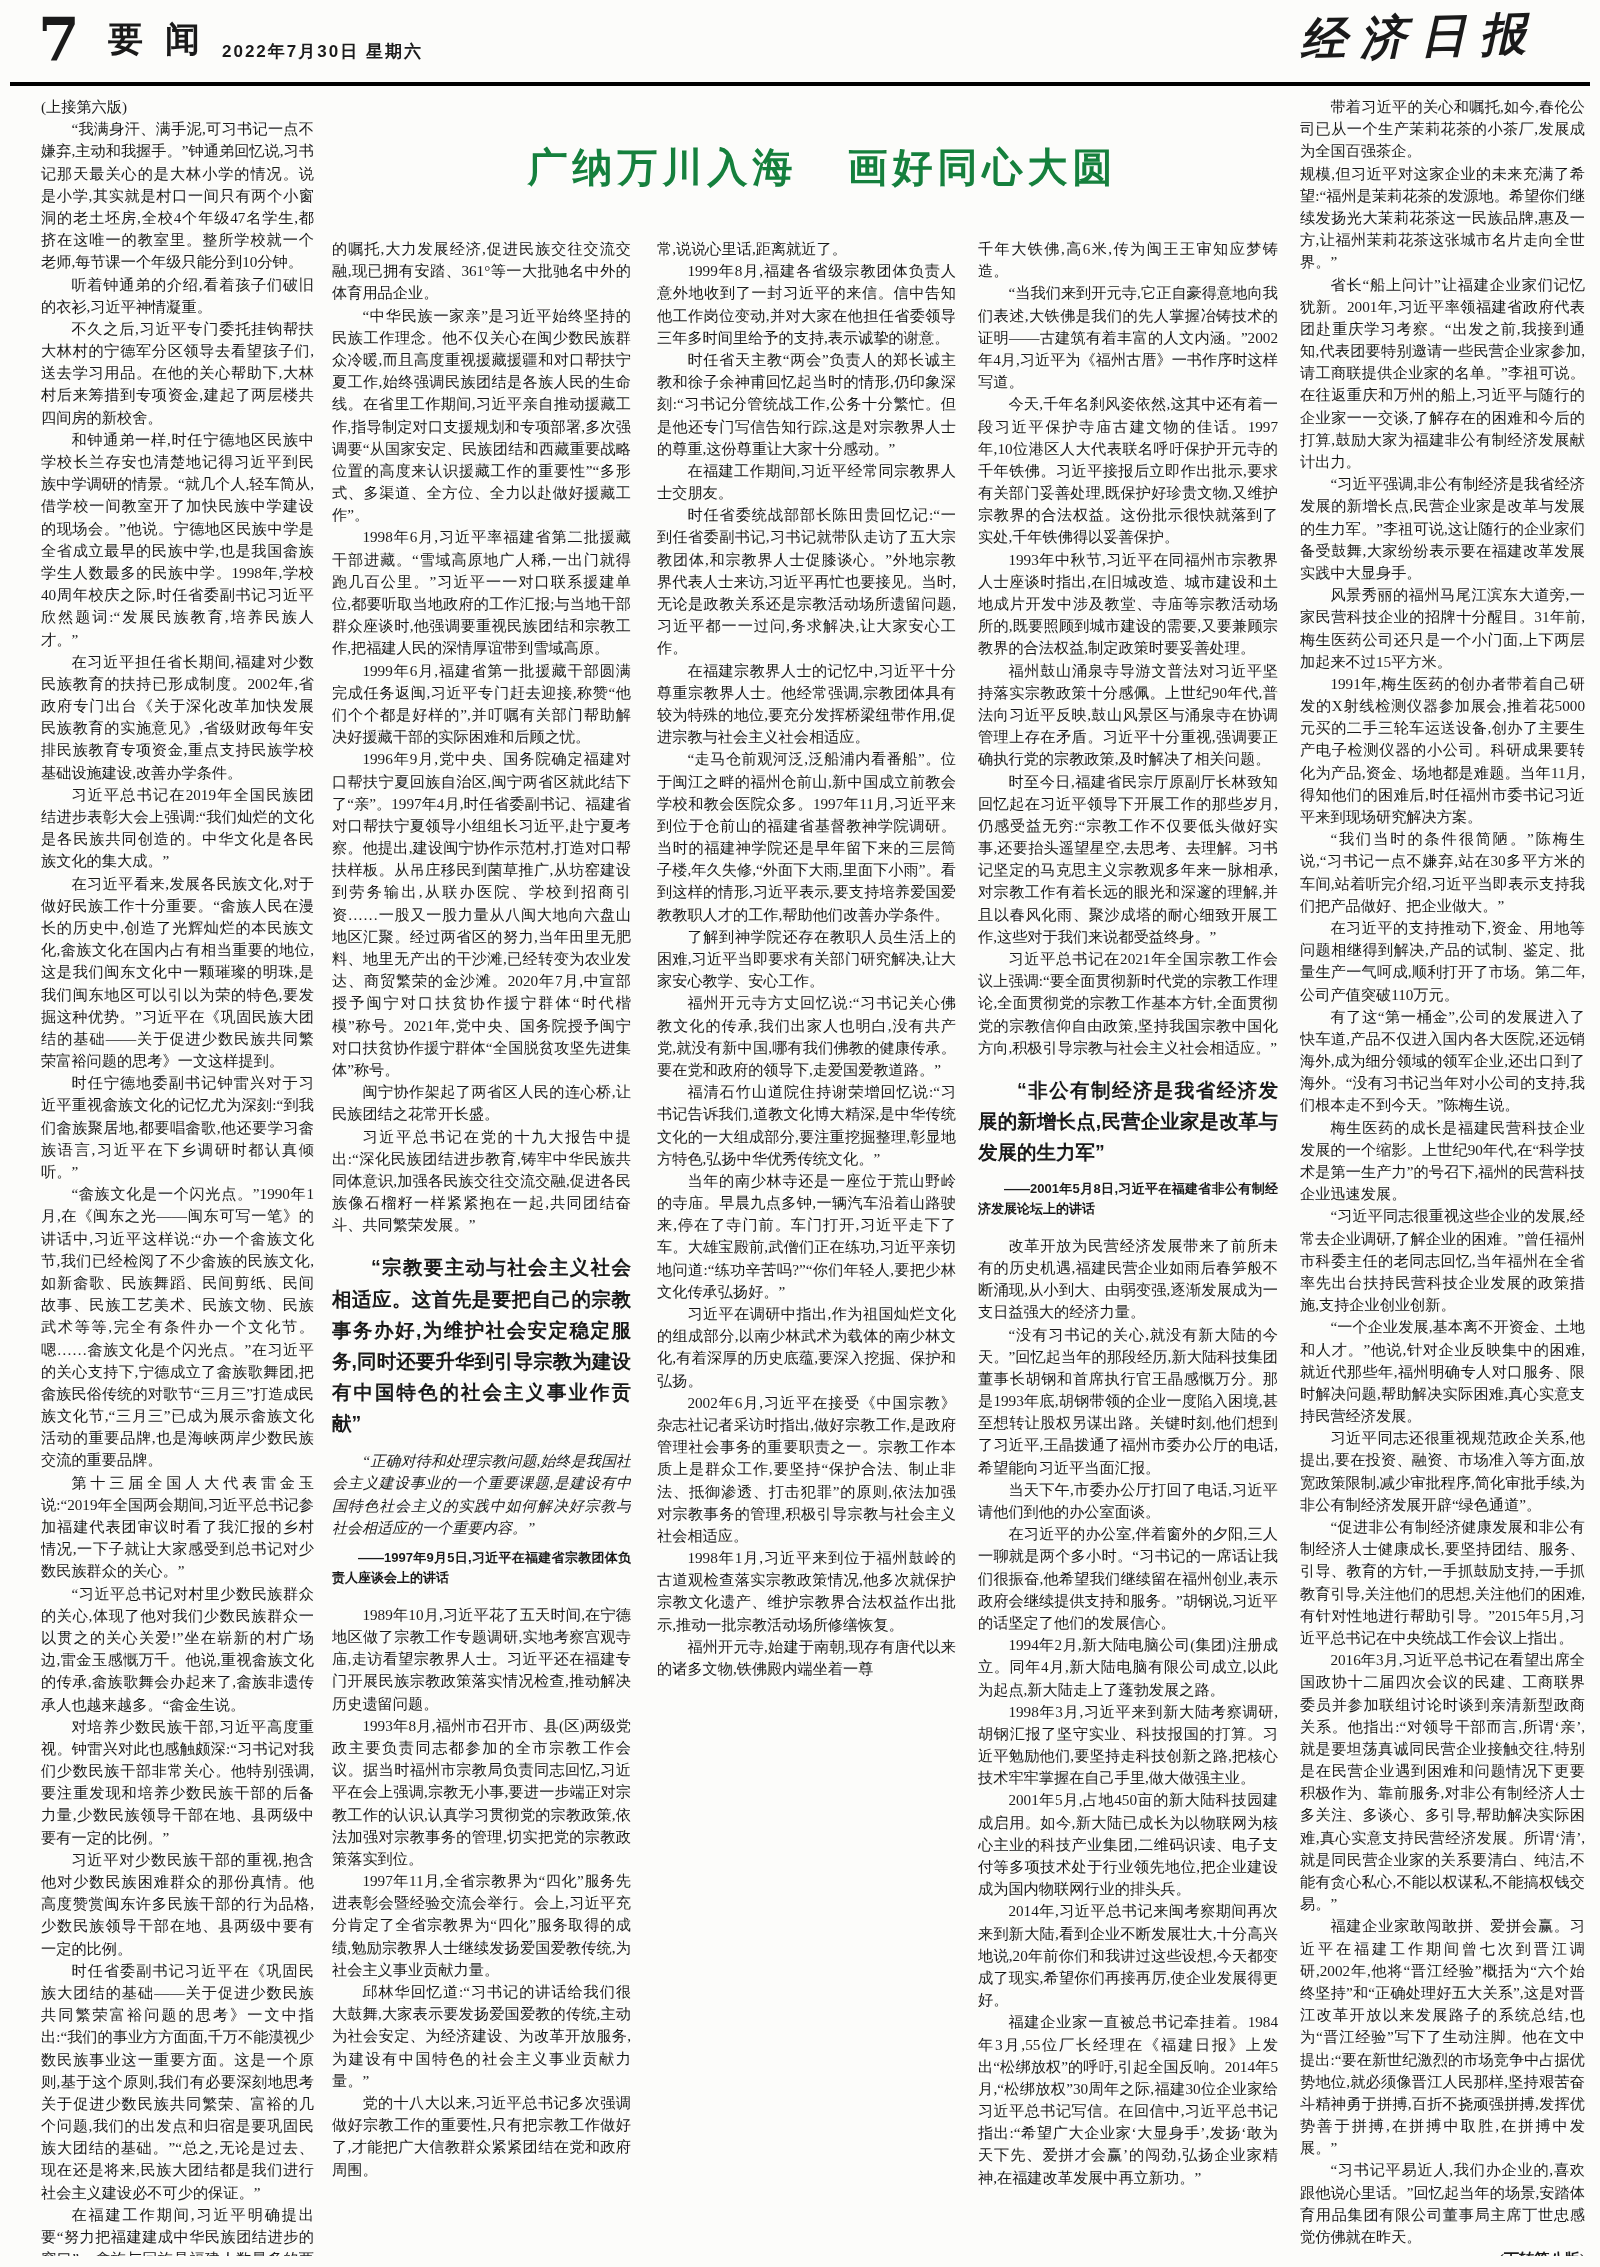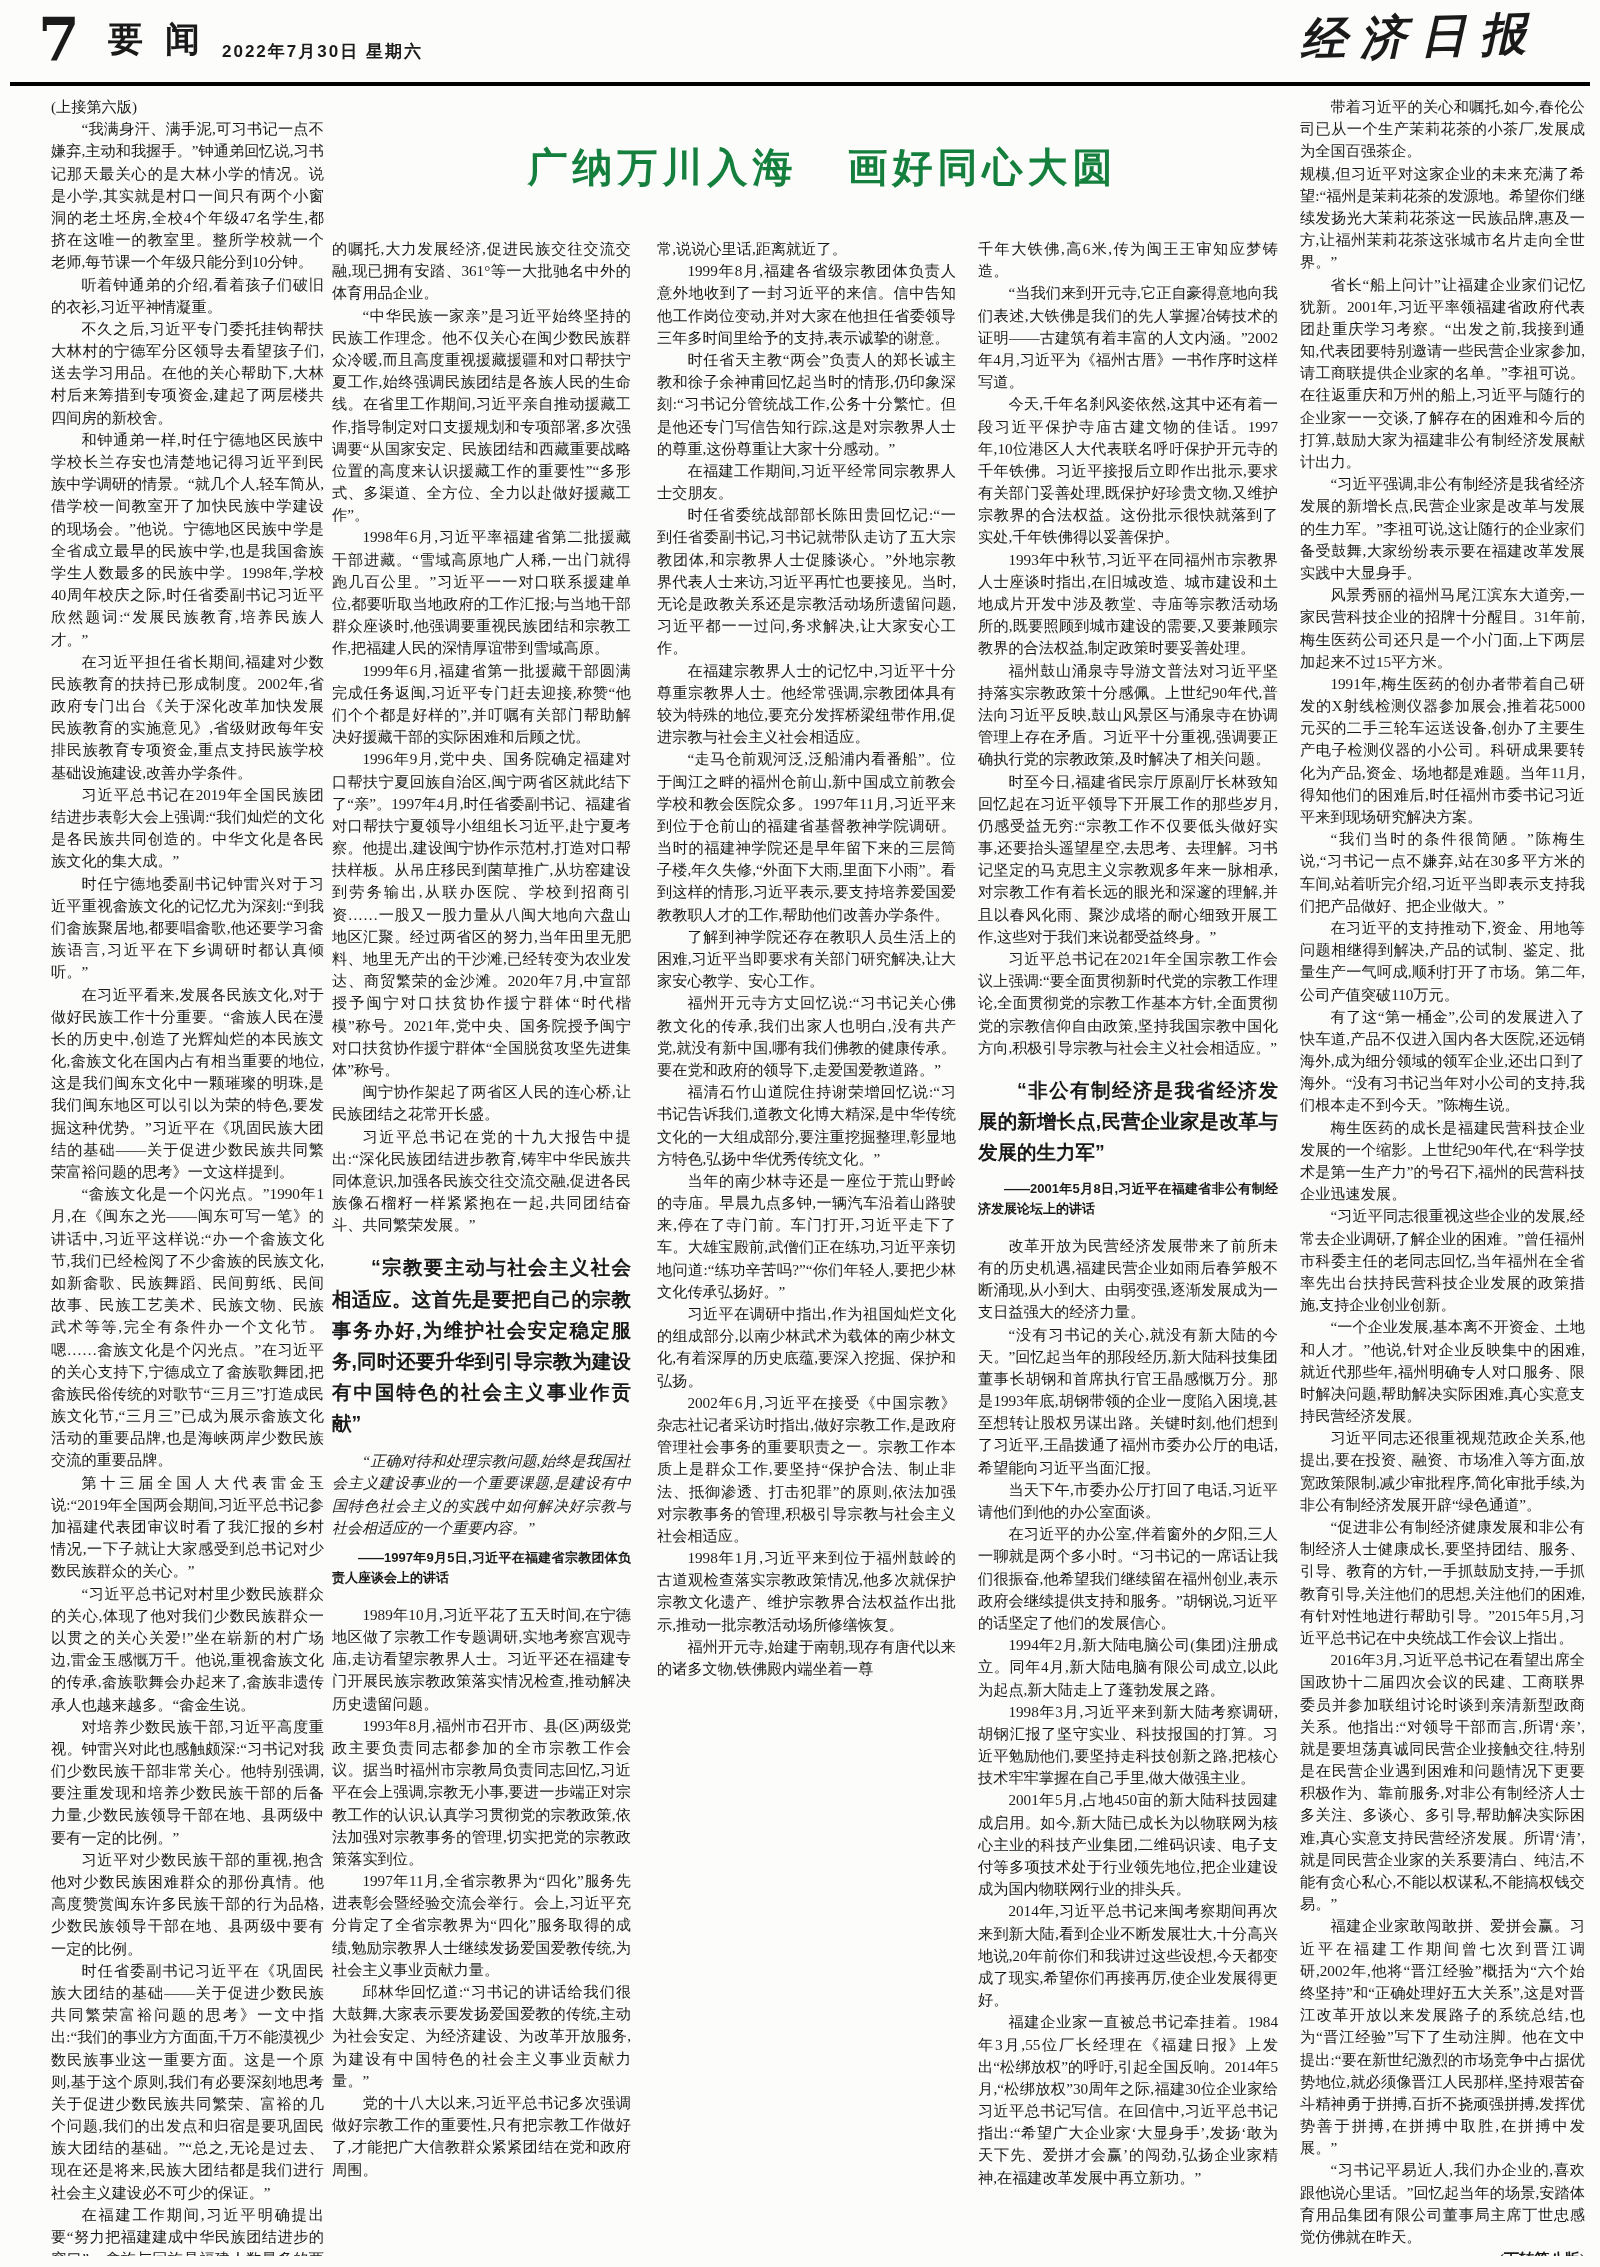--- a/index.html
+++ b/index.html
@@ -14,21 +14,21 @@
   #dateline{position:absolute;left:222px;top:40px;font-size:17px;font-weight:700;
             letter-spacing:2px;font-family:"Liberation Sans",sans-serif;}
   #masthead{position:absolute;right:60px;top:6px;font-size:46px;font-weight:900;
             font-style:italic;letter-spacing:14px;font-family:"DejaVu Serif",serif;
             transform:rotate(-1.5deg);}
   #toprule{position:absolute;left:10px;top:82px;width:1580px;height:4px;background:#000;}
   
   #bodywrap{position:absolute;left:35px;top:96px;width:1550px;height:2160px;}
   .col{position:absolute;top:0;bottom:0;text-align:justify;overflow:hidden;
        font-size:15.2px;line-height:1.46;}
-  #col1{left:16px;width:273px;}
+  #col1{left:6px;width:273px;}
   #mid{position:absolute;left:297px;width:981px;top:0;bottom:0;}
   #headline{height:142px;display:flex;align-items:center;justify-content:center;
             font-family:"Liberation Sans",sans-serif;font-weight:900;font-size:40px;
             letter-spacing:5px;word-spacing:34px;color:#15803d;white-space:nowrap;}
   #midcols{position:absolute;top:142px;bottom:0;left:0;right:0;}
   #col2{left:35px;width:299px;}
   #col3{left:360px;width:299px;}
   #col4{left:681px;width:300px;}
   #col5{left:1265px;width:285px;}
   
@@ -55,22 +55,22 @@
 
   <div id="bodywrap">
     <div id="col1" class="col">
         <p class="blk pc">(上接第六版)</p>
         <p class="blk p">“我满身汗、满手泥,可习书记一点不嫌弃,主动和我握手。”钟通弟回忆说,习书记那天最关心的是大林小学的情况。说是小学,其实就是村口一间只有两个小窗洞的老土坯房,全校4个年级47名学生,都挤在这唯一的教室里。整所学校就一个老师,每节课一个年级只能分到10分钟。</p>
         <p class="blk p">听着钟通弟的介绍,看着孩子们破旧的衣衫,习近平神情凝重。</p>
         <p class="blk p">不久之后,习近平专门委托挂钩帮扶大林村的宁德军分区领导去看望孩子们,送去学习用品。在他的关心帮助下,大林村后来筹措到专项资金,建起了两层楼共四间房的新校舍。</p>
         <p class="blk p">和钟通弟一样,时任宁德地区民族中学校长兰存安也清楚地记得习近平到民族中学调研的情景。“就几个人,轻车简从,借学校一间教室开了加快民族中学建设的现场会。”他说。宁德地区民族中学是全省成立最早的民族中学,也是我国畲族学生人数最多的民族中学。1998年,学校40周年校庆之际,时任省委副书记习近平欣然题词:“发展民族教育,培养民族人才。”</p>
         <p class="blk p">在习近平担任省长期间,福建对少数民族教育的扶持已形成制度。2002年,省政府专门出台《关于深化改革加快发展民族教育的实施意见》,省级财政每年安排民族教育专项资金,重点支持民族学校基础设施建设,改善办学条件。</p>
         <p class="blk p">习近平总书记在2019年全国民族团结进步表彰大会上强调:“我们灿烂的文化是各民族共同创造的。中华文化是各民族文化的集大成。”</p>
+        <p class="blk p">在习近平看来,发展各民族文化,对于做好民族工作十分重要。“畲族人民在漫长的历史中,创造了光辉灿烂的本民族文化,畲族文化在国内占有相当重要的地位,这是我们闽东文化中一颗璀璨的明珠,是我们闽东地区可以引以为荣的特色,要发掘这种优势。”习近平在《巩固民族大团结的基础——关于促进少数民族共同繁荣富裕问题的思考》一文这样提到。</p>
         <p class="blk p">时任宁德地委副书记钟雷兴对于习近平重视畲族文化的记忆尤为深刻:“到我们畲族聚居地,都要唱畲歌,他还要学习畲族语言,习近平在下乡调研时都认真倾听。”</p>
-        <p class="blk p">在习近平看来,发展各民族文化,对于做好民族工作十分重要。“畲族人民在漫长的历史中,创造了光辉灿烂的本民族文化,畲族文化在国内占有相当重要的地位,这是我们闽东文化中一颗璀璨的明珠,是我们闽东地区可以引以为荣的特色,要发掘这种优势。”习近平在《巩固民族大团结的基础——关于促进少数民族共同繁荣富裕问题的思考》一文这样提到。</p>
         <p class="blk p">“畲族文化是一个闪光点。”1990年1月,在《闽东之光——闽东可写一笔》的讲话中,习近平这样说:“办一个畲族文化节,我们已经检阅了不少畲族的民族文化,如新畲歌、民族舞蹈、民间剪纸、民间故事、民族工艺美术、民族文物、民族武术等等,完全有条件办一个文化节。嗯……畲族文化是个闪光点。”在习近平的关心支持下,宁德成立了畲族歌舞团,把畲族民俗传统的对歌节“三月三”打造成民族文化节,“三月三”已成为展示畲族文化活动的重要品牌,也是海峡两岸少数民族交流的重要品牌。</p>
         <p class="blk p">第十三届全国人大代表雷金玉说:“2019年全国两会期间,习近平总书记参加福建代表团审议时看了我汇报的乡村情况,一下子就让大家感受到总书记对少数民族群众的关心。”</p>
         <p class="blk p">“习近平总书记对村里少数民族群众的关心,体现了他对我们少数民族群众一以贯之的关心关爱!”坐在崭新的村广场边,雷金玉感慨万千。他说,重视畲族文化的传承,畲族歌舞会办起来了,畲族非遗传承人也越来越多。“畲金生说。</p>
         <p class="blk p">对培养少数民族干部,习近平高度重视。钟雷兴对此也感触颇深:“习书记对我们少数民族干部非常关心。他特别强调,要注重发现和培养少数民族干部的后备力量,少数民族领导干部在地、县两级中要有一定的比例。”</p>
         <p class="blk p">习近平对少数民族干部的重视,抱含他对少数民族困难群众的那份真情。他高度赞赏闽东许多民族干部的行为品格,少数民族领导干部在地、县两级中要有一定的比例。</p>
         <p class="blk p">时任省委副书记习近平在《巩固民族大团结的基础——关于促进少数民族共同繁荣富裕问题的思考》一文中指出:“我们的事业方方面面,千万不能漠视少数民族事业这一重要方面。这是一个原则,基于这个原则,我们有必要深刻地思考关于促进少数民族共同繁荣、富裕的几个问题,我们的出发点和归宿是要巩固民族大团结的基础。”“总之,无论是过去、现在还是将来,民族大团结都是我们进行社会主义建设必不可少的保证。”</p>
         <p class="blk p">在福建工作期间,习近平明确提出要“努力把福建建成中华民族团结进步的窗口”。畲族与回族是福建人数最多的两个少数民族。</p>
       </div>
     <div id="mid">
       <div id="headline">广纳万川入海 画好同心大圆</div>

